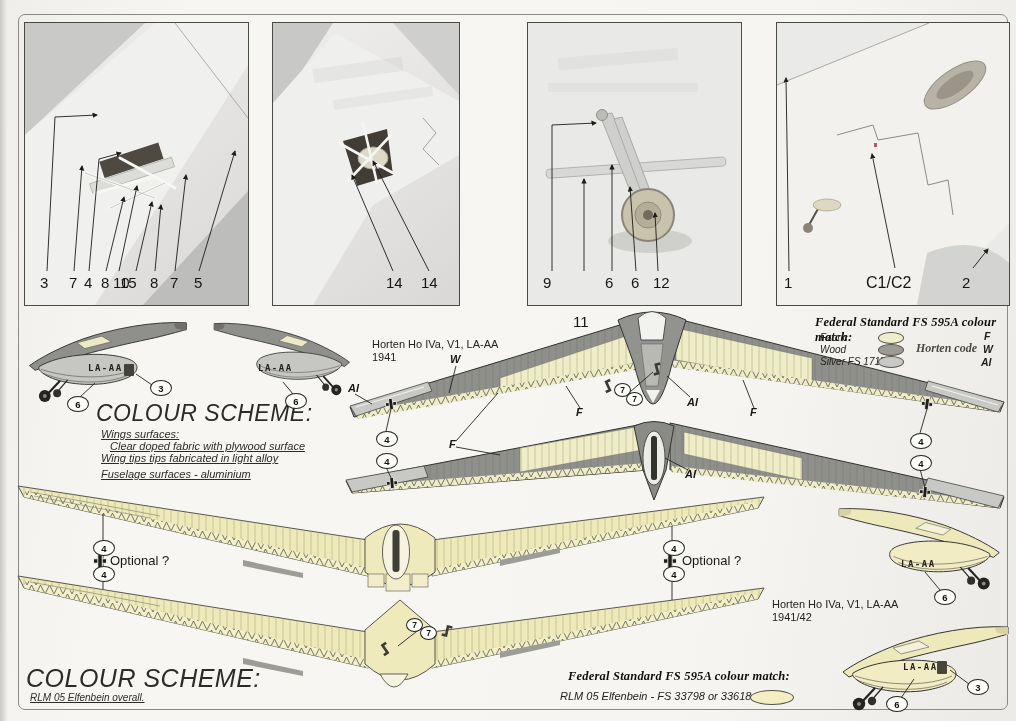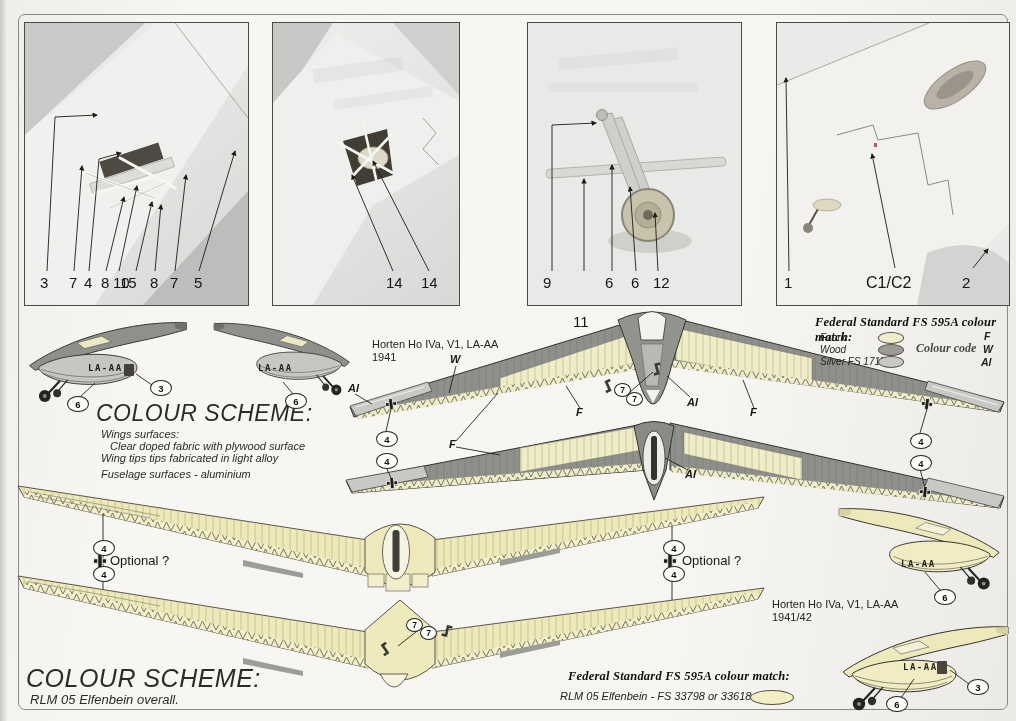--- a/index.html
+++ b/index.html
@@ -14,21 +14,21 @@
          background:linear-gradient(140deg,#efeeec 0%,#e6e5e3 45%,#d9d8d6 100%);}
   .photo svg{position:absolute;left:0;top:0;width:100%;height:100%;}
   .pnum{position:absolute;font:15px "Liberation Sans",sans-serif;color:#151515;z-index:3;}
   .callout{position:absolute;width:20px;height:14px;border:1.4px solid #22221f;border-radius:50%;
            background:#fdfdfa;display:flex;align-items:center;justify-content:center;
            font:bold 9.5px "Liberation Sans",sans-serif;color:#111;z-index:4;}
   .c7{width:15px;height:12px;font-size:8.5px;}
   .tag{position:absolute;font:italic bold 11px "Liberation Sans",sans-serif;color:#171714;z-index:4;}
   .reg{position:absolute;font:bold 9px "DejaVu Sans Mono",monospace;letter-spacing:1.5px;color:#21211d;z-index:4;}
   .h-scheme{position:absolute;font:italic 23px "Liberation Sans",sans-serif;color:#2b2b28;letter-spacing:.5px;z-index:4;}
-  .scheme-line{position:absolute;font:italic 11px "Liberation Sans",sans-serif;color:#2b2b28;z-index:4;}
+  .scheme-line{position:absolute;font:italic 11px "Liberation Sans",sans-serif;color:#2b2b28;z-index:4;text-decoration:underline;}
   .fs-title{position:absolute;font:italic bold 12.5px "Liberation Serif",serif;color:#0e0e0c;letter-spacing:.2px;z-index:4;}
   .fs-small{position:absolute;font:italic 10px "Liberation Sans",sans-serif;color:#222;z-index:4;}
   .code{position:absolute;font:italic bold 10.5px "Liberation Sans",sans-serif;color:#1c1c1a;z-index:4;}
   .cc{position:absolute;font:italic bold 12px "Liberation Serif",serif;color:#4a4a44;z-index:4;}
   .swatch{position:absolute;border:1px solid #55524c;border-radius:50%;z-index:4;}
   .var-label{position:absolute;font:11px "Liberation Sans",sans-serif;color:#222;line-height:13px;z-index:4;}
   .opt{position:absolute;font:13px "Liberation Sans",sans-serif;color:#181815;z-index:4;}
   .frame{position:absolute;left:18px;top:14px;width:988px;height:694px;border:1.2px solid #8b8a86;
          border-radius:7px;z-index:0;}
 </style>
@@ -349,21 +349,21 @@
   <span class="pnum" style="left:866px;top:274px;font-size:16px;">C1/C2</span>
   <span class="pnum" style="left:962px;top:274px;">2</span>
 
   <div class="fs-title" style="left:815px;top:315px;width:200px;">Federal Standard FS 595A colour match:</div>
   <div class="fs-small" style="left:820px;top:332px;">Fabric</div>
   <div class="fs-small" style="left:820px;top:344px;">Wood</div>
   <div class="fs-small" style="left:820px;top:356px;">Silver FS 17178</div>
   <div class="swatch" style="left:878px;top:332px;width:24px;height:10px;background:#f0edca;"></div>
   <div class="swatch" style="left:878px;top:344px;width:24px;height:10px;background:#9e9b94;"></div>
   <div class="swatch" style="left:878px;top:356px;width:24px;height:10px;background:#c8c8c5;"></div>
-  <div class="cc" style="left:916px;top:341px;">Colour code</div>
+  <div class="cc" style="left:916px;top:341px;">Horten code</div>
   <div class="code" style="left:984px;top:330px;">F</div>
   <div class="code" style="left:983px;top:343px;">W</div>
   <div class="code" style="left:981px;top:356px;">Al</div>
 
   <div class="h-scheme" style="left:96px;top:400px;">COLOUR SCHEME:</div>
   <div class="scheme-line" style="left:101px;top:428px;">Wings surfaces:</div>
   <div class="scheme-line" style="left:110px;top:440px;">Clear doped fabric with plywood surface</div>
   <div class="scheme-line" style="left:101px;top:452px;">Wing tips tips fabricated in light alloy</div>
   <div class="scheme-line" style="left:101px;top:468px;">Fuselage surfaces - aluminium</div>
 
@@ -405,18 +405,18 @@
   <div class="callout" style="left:93px;top:566px;">4</div>
   <div class="callout" style="left:663px;top:540px;">4</div>
   <div class="callout" style="left:663px;top:566px;">4</div>
   <div class="callout c7" style="left:406px;top:618px;">7</div>
   <div class="callout c7" style="left:420px;top:626px;">7</div>
   <div class="callout" style="left:934px;top:589px;">6</div>
   <div class="callout" style="left:967px;top:679px;">3</div>
   <div class="callout" style="left:886px;top:696px;">6</div>
 
   <div class="h-scheme" style="left:26px;top:664px;font-size:25px;">COLOUR SCHEME:</div>
-  <div class="scheme-line" style="left:30px;top:692px;font-size:13px;">RLM 05 Elfenbein overall.</div>
+  <div class="scheme-line" style="left:30px;top:692px;font-size:10px;">RLM 05 Elfenbein overall.</div>
 
   <div class="fs-title" style="left:568px;top:669px;width:240px;">Federal Standard FS 595A colour match:</div>
   <div class="fs-small" style="left:560px;top:690px;font-size:11px;">RLM 05 Elfenbein - FS 33798 or 33618</div>
   <div class="swatch" style="left:750px;top:690px;width:42px;height:13px;background:#f3efc2;"></div>
 </div>
 
 </body></html>

